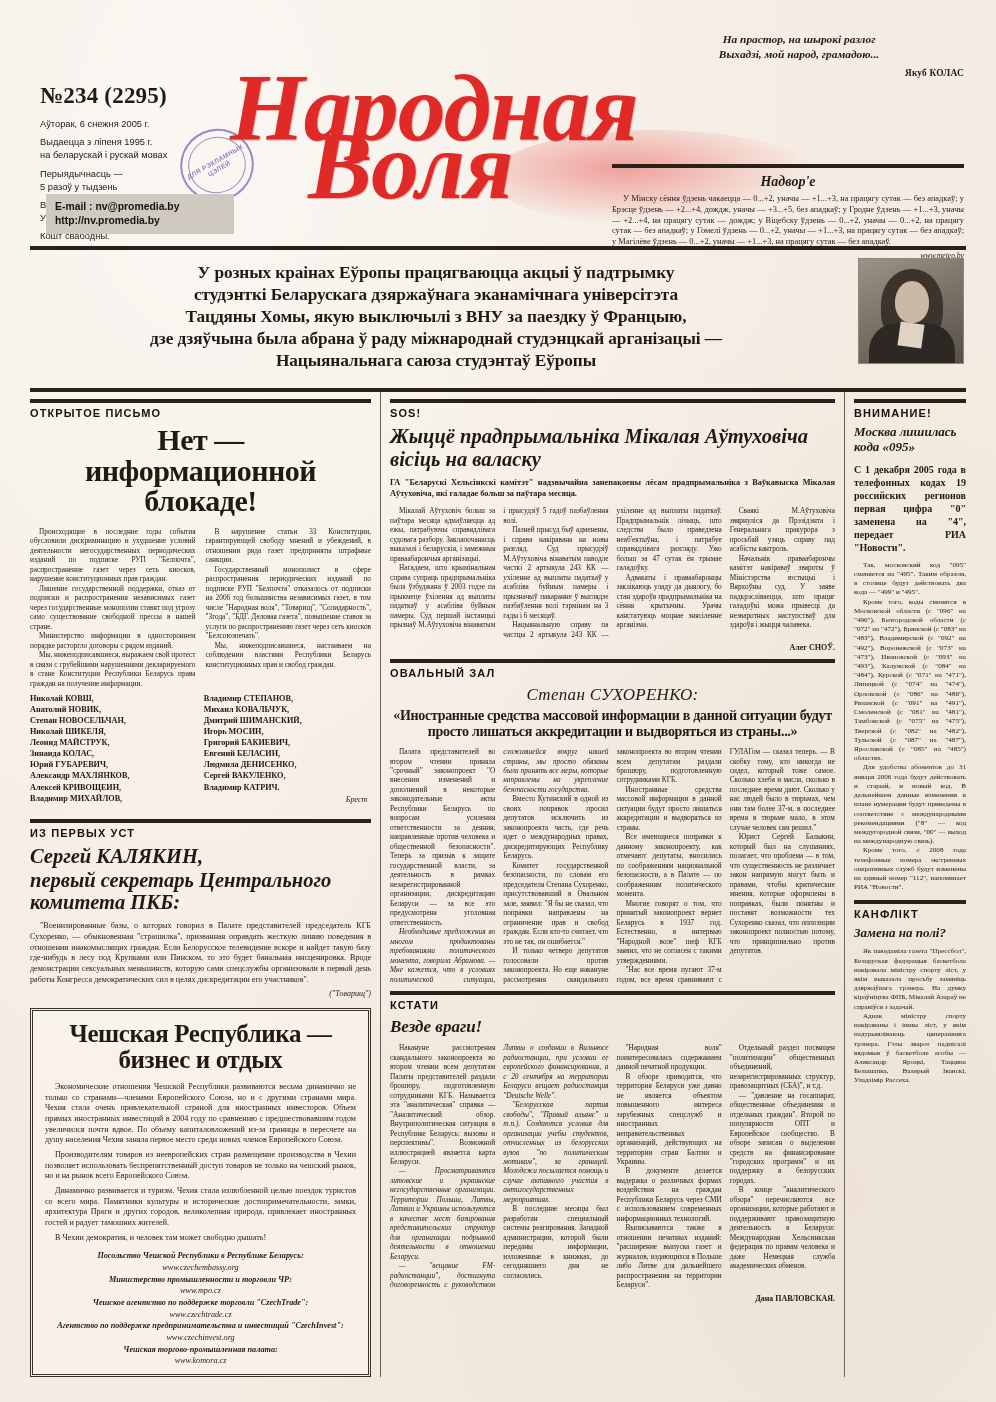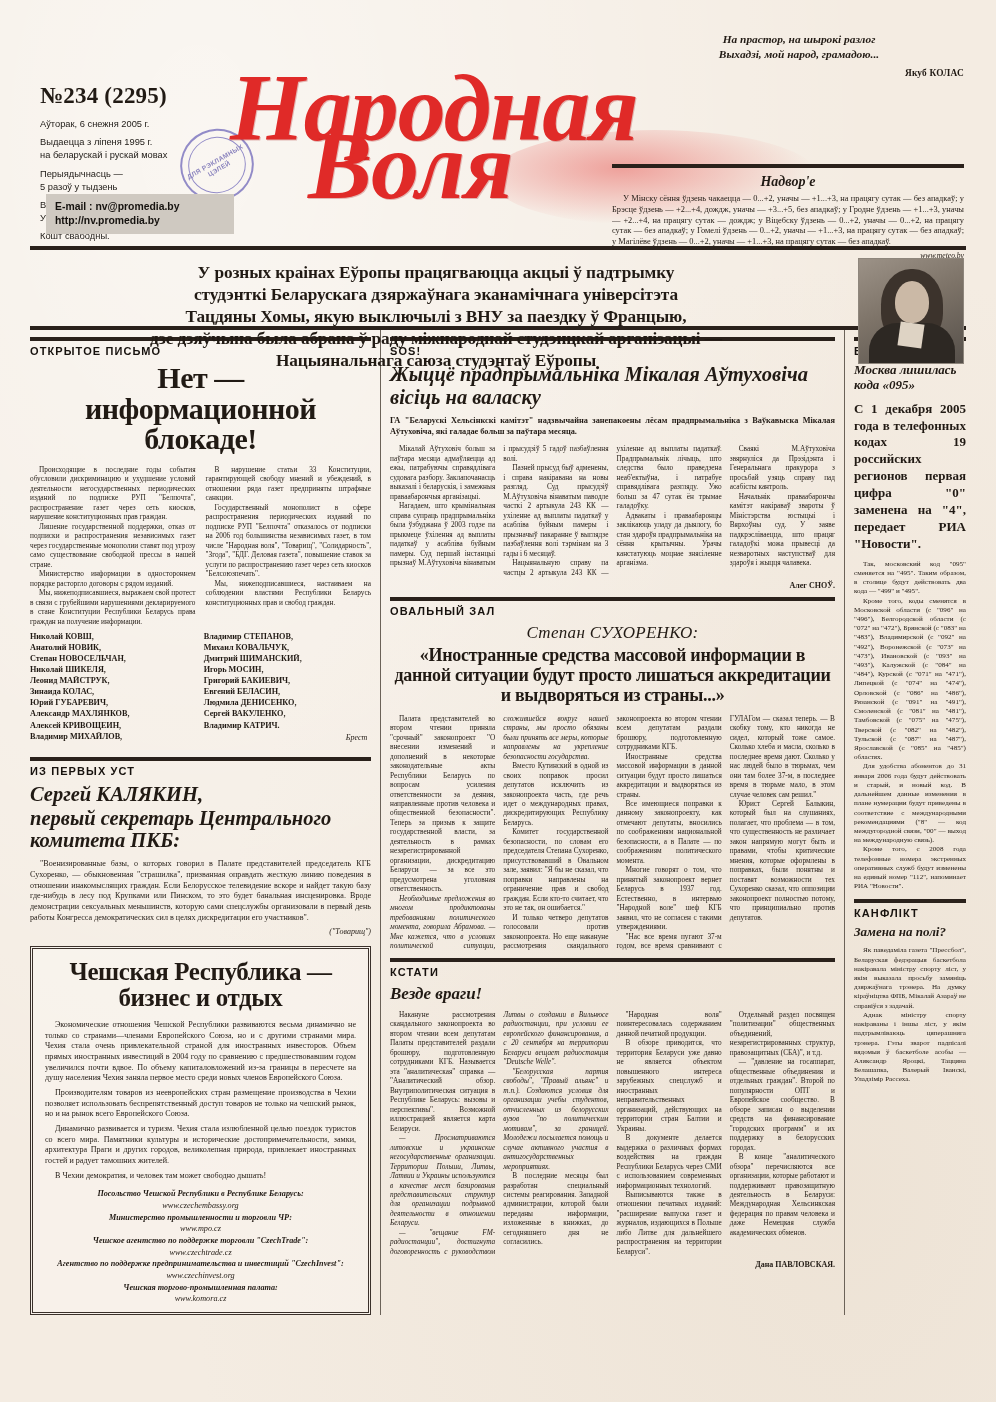--- a/index.html
+++ b/index.html
@@ -83,21 +83,21 @@
     margin:0 0 4px;text-align:center;font-style:italic;font-weight:bold;font-size:14px;
   }
   .weather p{
     margin:0;font-size:8.4px;line-height:1.28;text-align:justify;text-indent:11px;
   }
   .weather .src{margin-top:3px;text-align:right;font-style:italic;font-size:7.6px;}
 
   
   .banner{
     position:relative;margin-top:8px;border-top:4px solid #2a211b;border-bottom:4px solid #2a211b;
-    padding:12px 0 12px 0;height:84px;box-sizing:border-box;
+    padding:12px 0 12px 0;height:146px;box-sizing:border-box;
   }
   .banner-text{
     width:812px;text-align:center;
     font-size:17.3px;font-weight:bold;line-height:1.27;letter-spacing:-.1px;
   }
   .banner-photo{
     position:absolute;right:2px;top:8px;width:104px;height:104px;
     background:linear-gradient(155deg,#9c9287 0%,#7d7368 45%,#56504a 100%);
     border:1px solid #8e867c;
     overflow:hidden;
@@ -150,31 +150,31 @@
   p.t.it{font-style:italic;}
   .sig{
     font-size:8.2px;line-height:1.35;font-weight:bold;margin:0;
   }
   .sig-city{text-align:right;font-style:italic;font-weight:normal;font-size:8px;margin-top:2px;}
   .credit{text-align:right;font-style:italic;font-size:8px;margin-top:4px;}
   .credit.b{font-weight:bold;font-style:normal;}
 
   
   .hl-quote{
-    text-align:center;font-weight:bold;font-size:18px;line-height:1.1;margin:2px 0 8px;
+    text-align:center;font-weight:bold;font-size:14px;line-height:1.1;margin:2px 0 8px;
     letter-spacing:-.3px;
   }
   .hl-name{
     text-align:center;font-style:italic;font-size:17px;margin:4px 0 3px;letter-spacing:.3px;
   }
 
   
   .colC .hl-it{font-size:13px;line-height:1.14;}
   .colC p.t{font-size:7.1px;}
-  .colC .lede{font-size:13px;margin-top:8px;}
+  .colC .lede{font-size:10px;margin-top:8px;}
 
   
   .adbox{
     border:3px double #3a302a;margin-top:10px;padding:10px 12px 7px;
     box-sizing:border-box;background:rgba(255,253,248,.35);
   }
   .adbox h2{
     margin:0 0 9px;text-align:center;font-weight:bold;font-size:25px;line-height:1.03;letter-spacing:-.4px;
   }
   .adbox p{margin:0 0 4px;font-size:8.1px;line-height:1.32;text-align:justify;text-indent:10px;}

